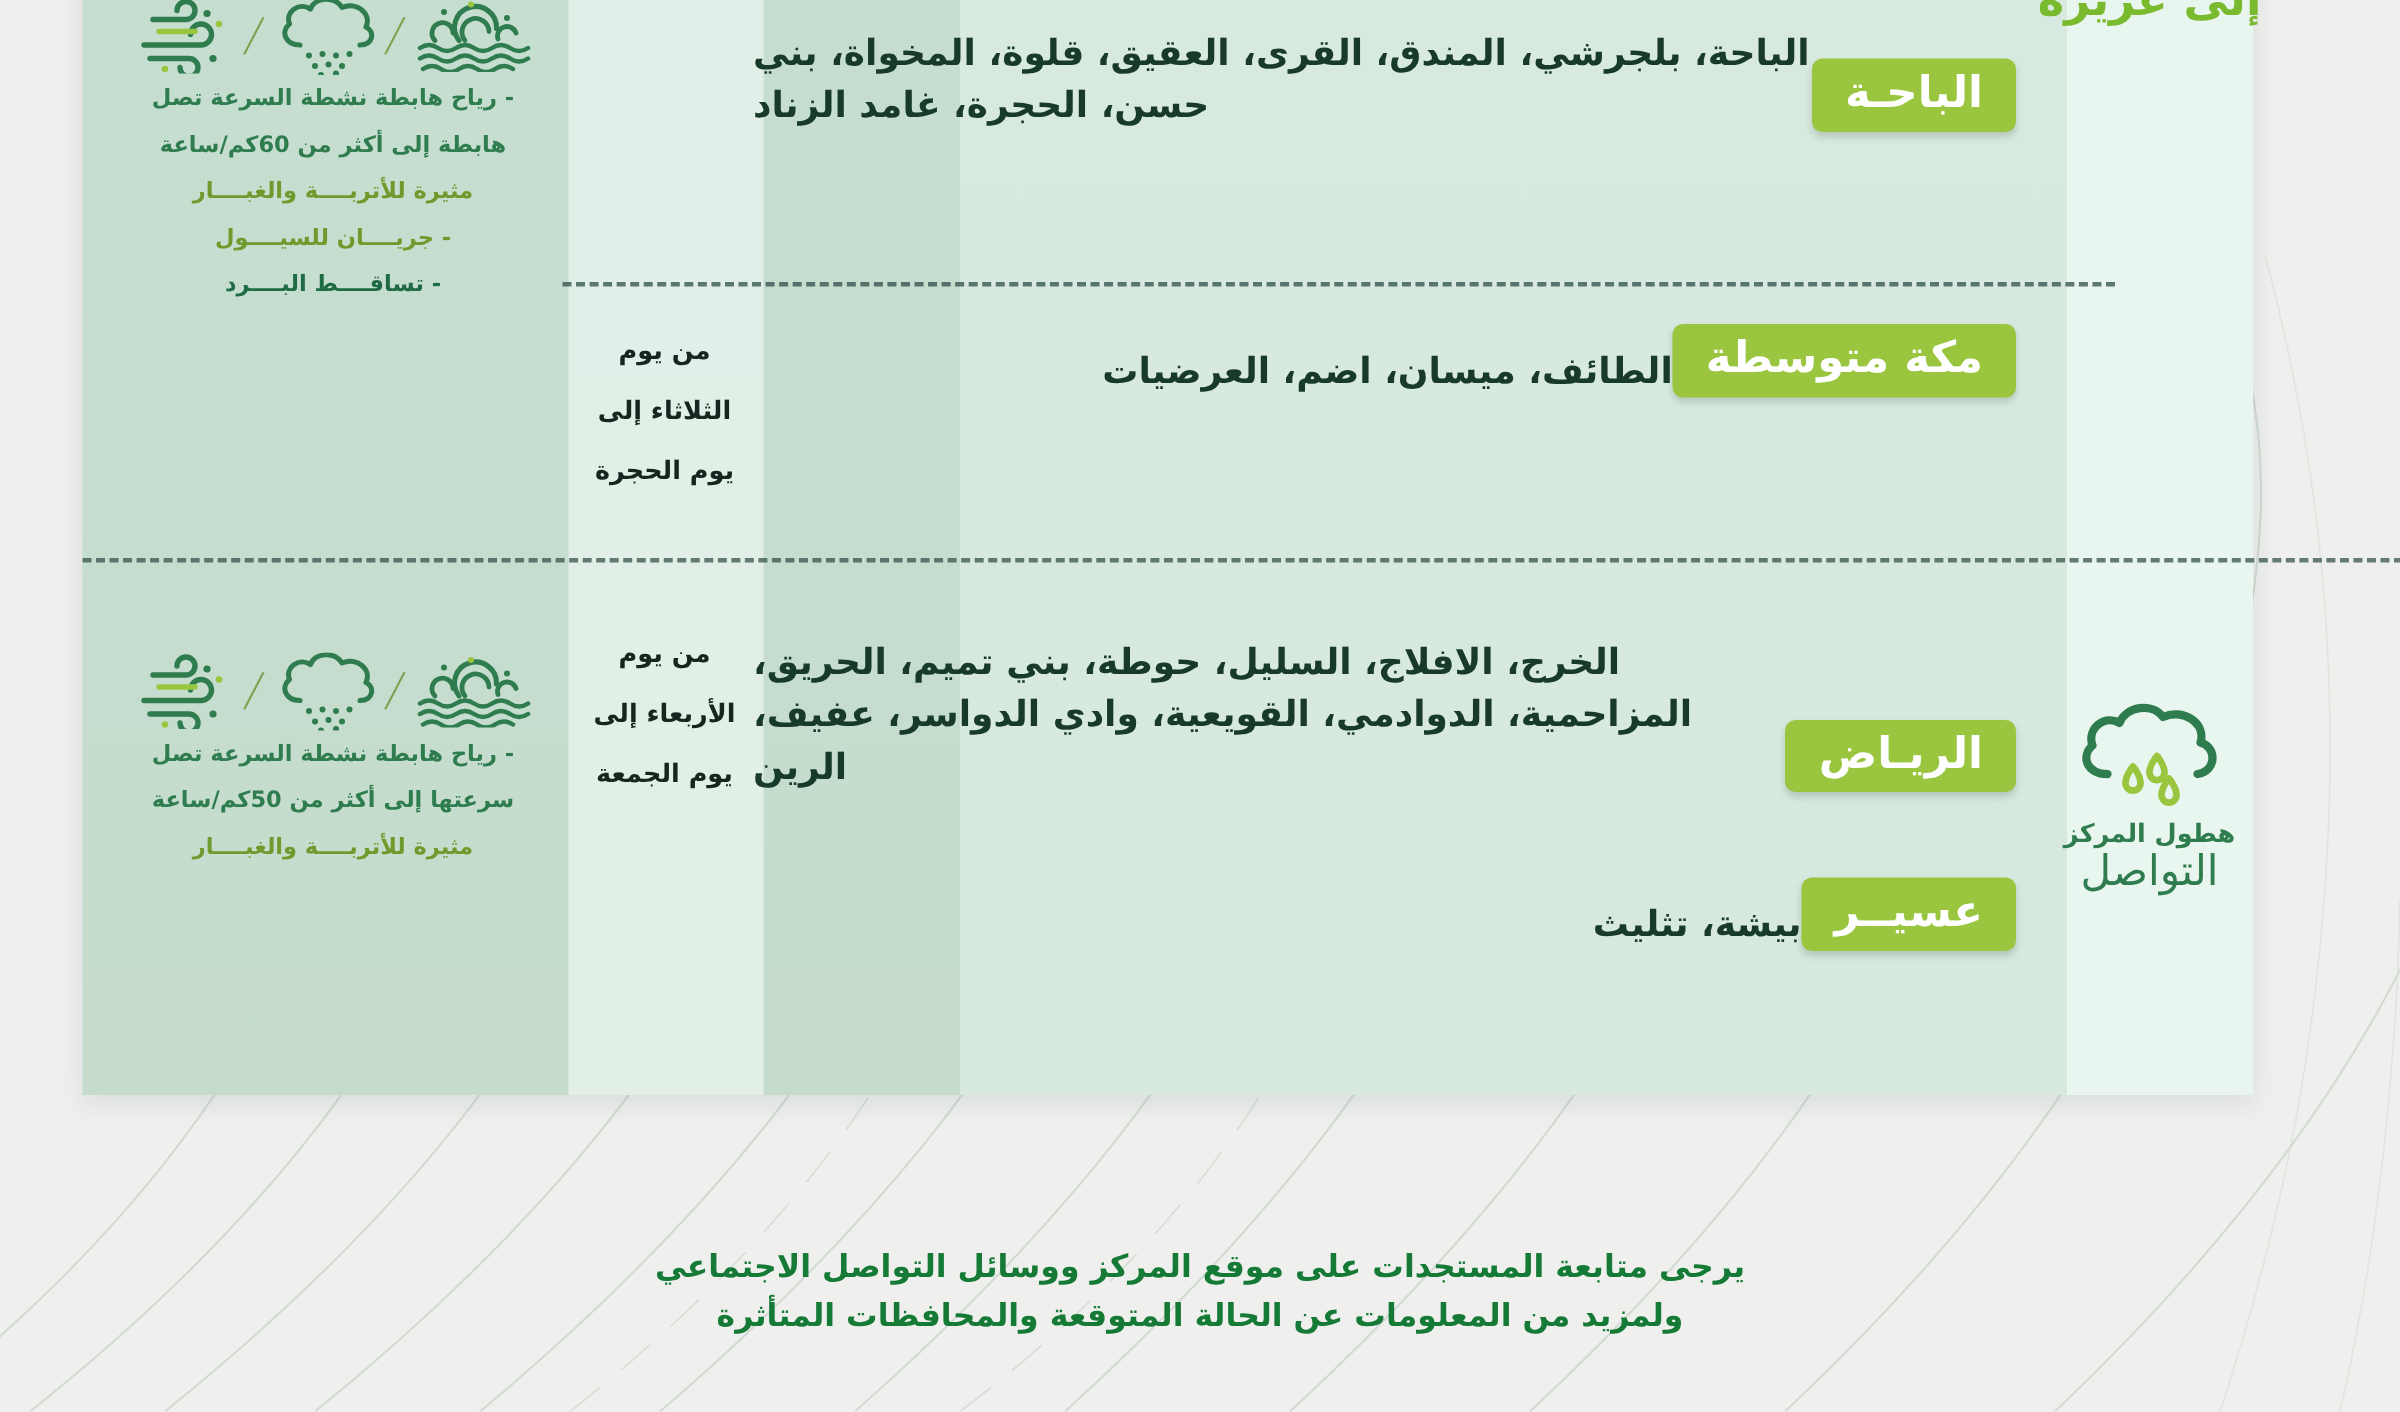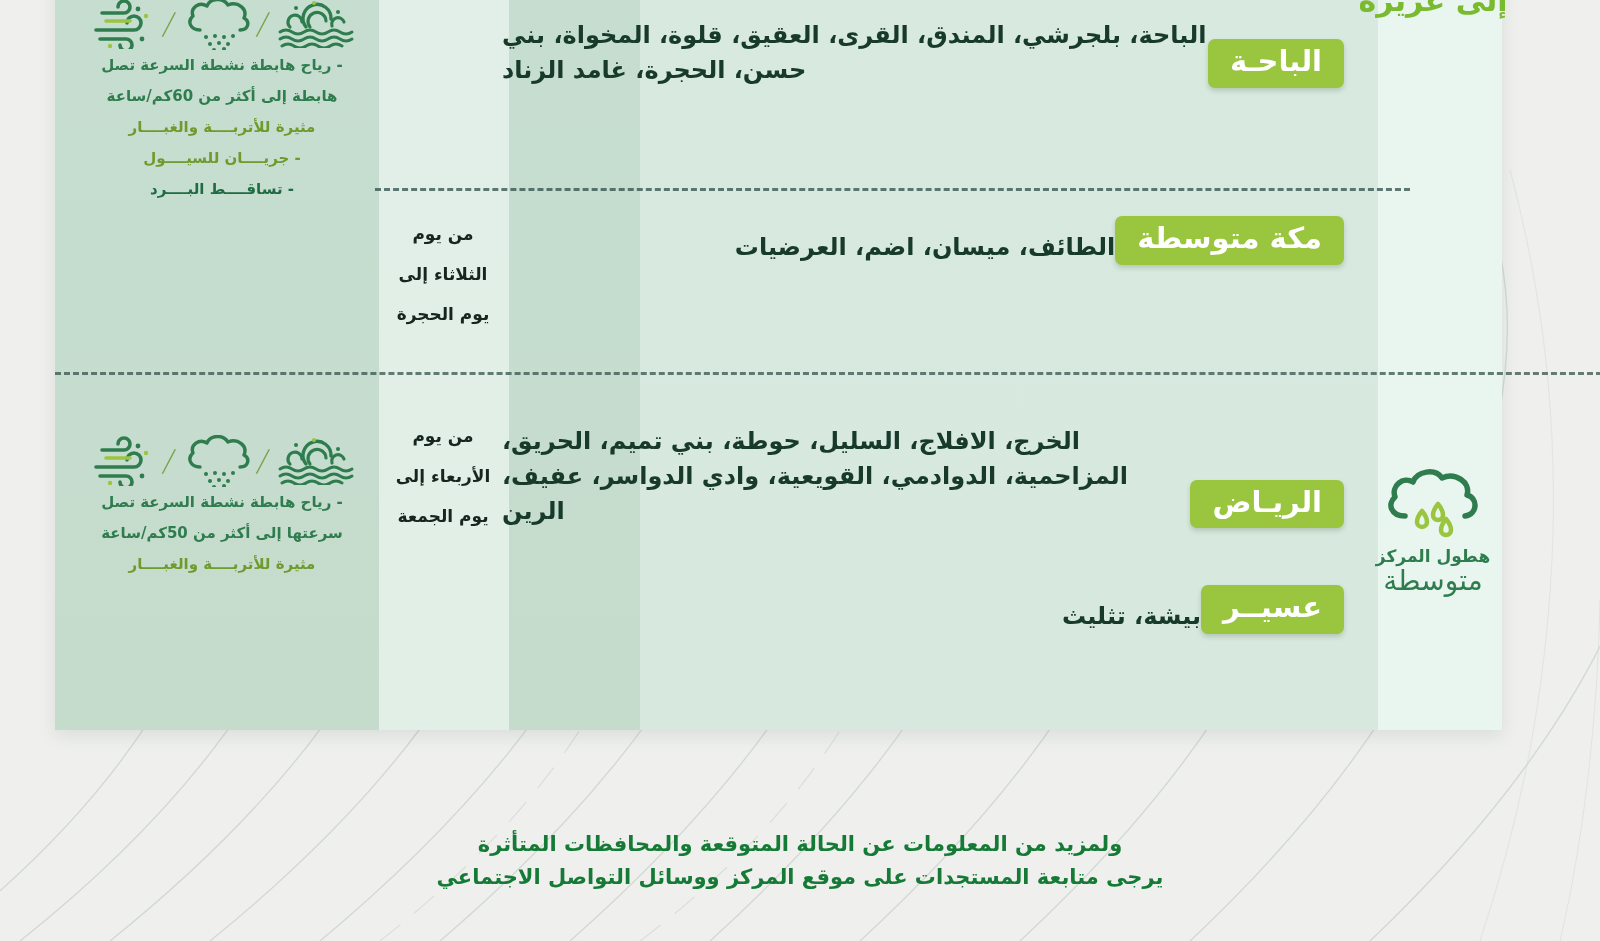--- a/index.html
+++ b/index.html
@@ -287,21 +287,21 @@
   <div class="row" style="top:500px; right:-6px; width:156px; z-index:6;">
     <div class="sev-col">
       <svg width="104" height="78" viewBox="0 0 104 78">
         <path d="M24 52 C10 52, 6 40, 14 33 C10 22, 22 12, 32 18 C36 7, 54 4, 61 14
                  C74 8, 90 18, 86 31 C97 34, 97 50, 84 52" fill="none" stroke="#2f7d4e" stroke-width="5.5" stroke-linecap="round" stroke-linejoin="round"></path>
         <path d="M36 58 C36 53, 41 47, 41 47 C41 47, 46 53, 46 58 A5 5 0 0 1 36 58 Z" fill="none" stroke="#9ac63f" stroke-width="4.5" stroke-linejoin="round"></path>
         <path d="M52 51 C52 46, 57 40, 57 40 C57 40, 62 46, 62 51 A5 5 0 0 1 52 51 Z" fill="none" stroke="#9ac63f" stroke-width="4.5" stroke-linejoin="round"></path>
         <path d="M60 66 C60 61, 65 55, 65 55 C65 55, 70 61, 70 66 A5 5 0 0 1 60 66 Z" fill="none" stroke="#9ac63f" stroke-width="4.5" stroke-linejoin="round"></path>
       </svg>
       <div class="sev-small">هطول المركز</div>
-      <div class="sev-medium">متوسطة</div>
+      <div class="sev-medium">التواصل</div>
     </div>
   </div>
 
   <div class="row" style="top:38px; left:0px; width:332px;">
     <div class="hazard-col">
       <div class="hazard-icons">
 
         <svg width="70" height="50" viewBox="0 0 70 50">
           <path d="M10 31 H48 A7 7 0 1 0 41 24" fill="none" stroke="#2f7d4e" stroke-width="3.6" stroke-linecap="round"></path>
           <path d="M14 40 H40 A6 6 0 1 1 34 46" fill="none" stroke="#2f7d4e" stroke-width="3.6" stroke-linecap="round"></path>
@@ -412,15 +412,15 @@
         <div class="hz-line">- رياح هابطة نشطة السرعة تصل</div>
         <div class="hz-line">سرعتها إلى أكثر من 50كم/ساعة</div>
         <div class="hz-line olive">مثيرة للأتربــــة  والغبــــار</div>
       </div>
     </div>
   </div>
 
 </div>
 
 <div id="footer">
+  <div class="footer-line">يرجى متابعة المستجدات على موقع المركز ووسائل التواصل الاجتماعي</div>
   <div class="footer-line">ولمزيد من المعلومات عن الحالة المتوقعة والمحافظات المتأثرة</div>
-  <div class="footer-line">يرجى متابعة المستجدات على موقع المركز ووسائل التواصل الاجتماعي</div>
 </div>
 
 </body></html>

